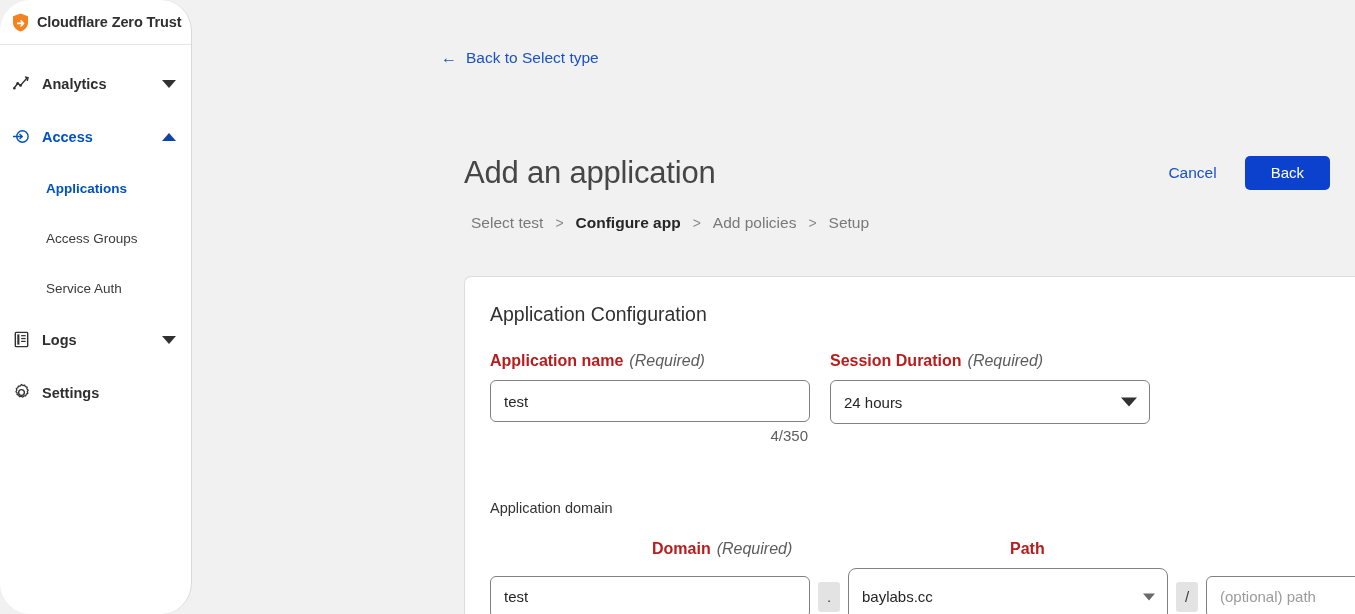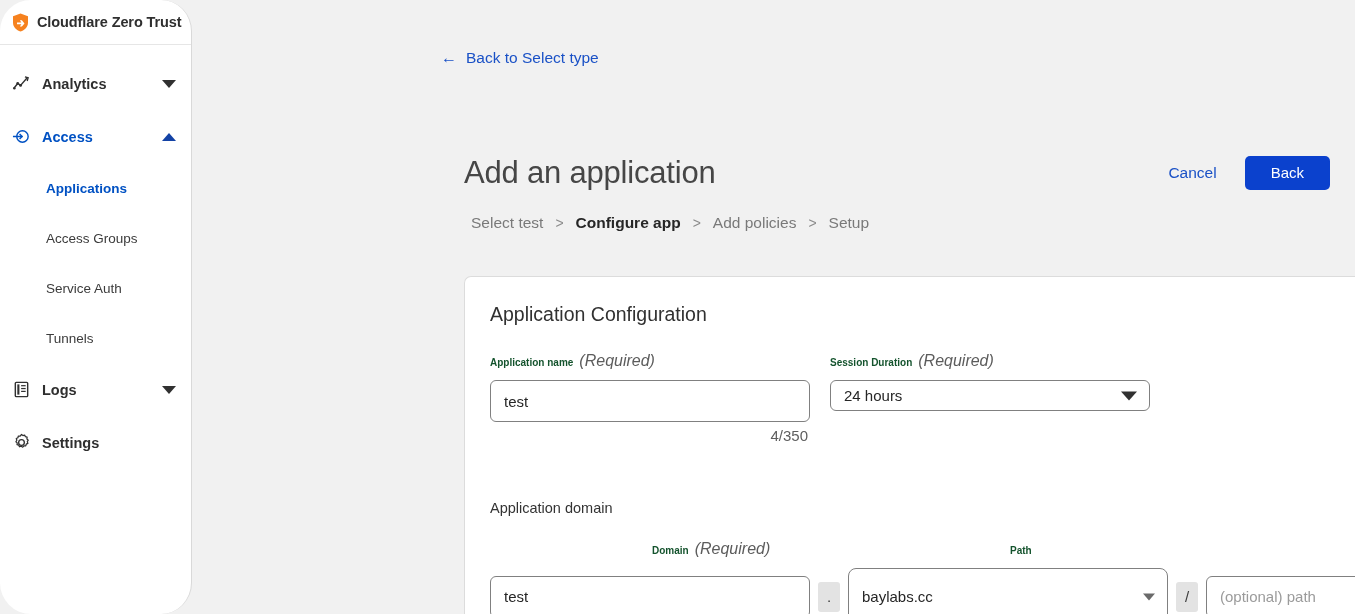--- a/index.html
+++ b/index.html
@@ -133,21 +133,21 @@
     border-right: none; border-bottom: none;
     border-top-left-radius: 7px;
     padding: 26px 25px 0 25px;
     overflow: hidden;
   }
   .card-title {
     font-size: 19.5px; font-weight: normal; color: #313131;
     margin-bottom: 26px;
   }
   .field-label {
-    font-size: 10px; font-weight: bold; color: #14532d;
+    font-size: 16px; font-weight: bold; color: #b91c1c;
     white-space: nowrap;
   }
   .req { font-weight: normal; font-style: italic; color: #5c5c5c; margin-left: 6px; }
   .section-label {
     font-size: 14.5px; font-weight: normal; color: #333333;
   }
 
   .row { display: flex; }
   .col-name { width: 320px; }
   .col-gap { width: 20px; }
@@ -161,21 +161,21 @@
     padding: 16px 13px;
     outline: none;
   }
   .txt::placeholder { color: #9b9b9b; }
   .counter {
     text-align: right; font-size: 15px; color: #5e5e5e;
     margin-top: 5px; padding-right: 2px;
   }
   .sel-wrap { position: relative; width: 100%; }
   .sel {
-    width: 100%; height: 31px;
+    width: 100%; height: 44px;
     border: 1px solid #808080; border-radius: 6px;
     background: #fff; color: #262626;
     font-family: inherit; font-size: 15px;
     padding: 0 34px 0 13px;
     appearance: none; -webkit-appearance: none;
     outline: none; cursor: pointer;
   }
   .sel-caret {
     position: absolute; right: 13px; top: 50%;
     transform: translateY(-50%);
@@ -256,23 +256,20 @@
 
       <div class="sub-item active">
         <span>Applications</span>
       </div>
       <div class="sub-item">
         <span>Access Groups</span>
       </div>
       <div class="sub-item">
         <span>Service Auth</span>
       </div>
-      <div class="sub-item">
-        <span>Tunnels</span>
-      </div>
 
 
       <div class="nav-item">
         <svg class="ico" viewBox="0 0 20 20">
           <rect x="3.5" y="2.5" width="13" height="15" rx="1" fill="none" stroke="currentColor" stroke-width="1.5"></rect>
           <rect x="5.6" y="4.6" width="2.2" height="10.8" fill="currentColor"></rect>
           <line x1="9.6" y1="6" x2="14.4" y2="6" stroke="currentColor" stroke-width="1.3"></line>
           <line x1="9.6" y1="9" x2="14.4" y2="9" stroke="currentColor" stroke-width="1.3"></line>
           <line x1="9.6" y1="12" x2="14.4" y2="12" stroke="currentColor" stroke-width="1.3"></line>
         </svg>

